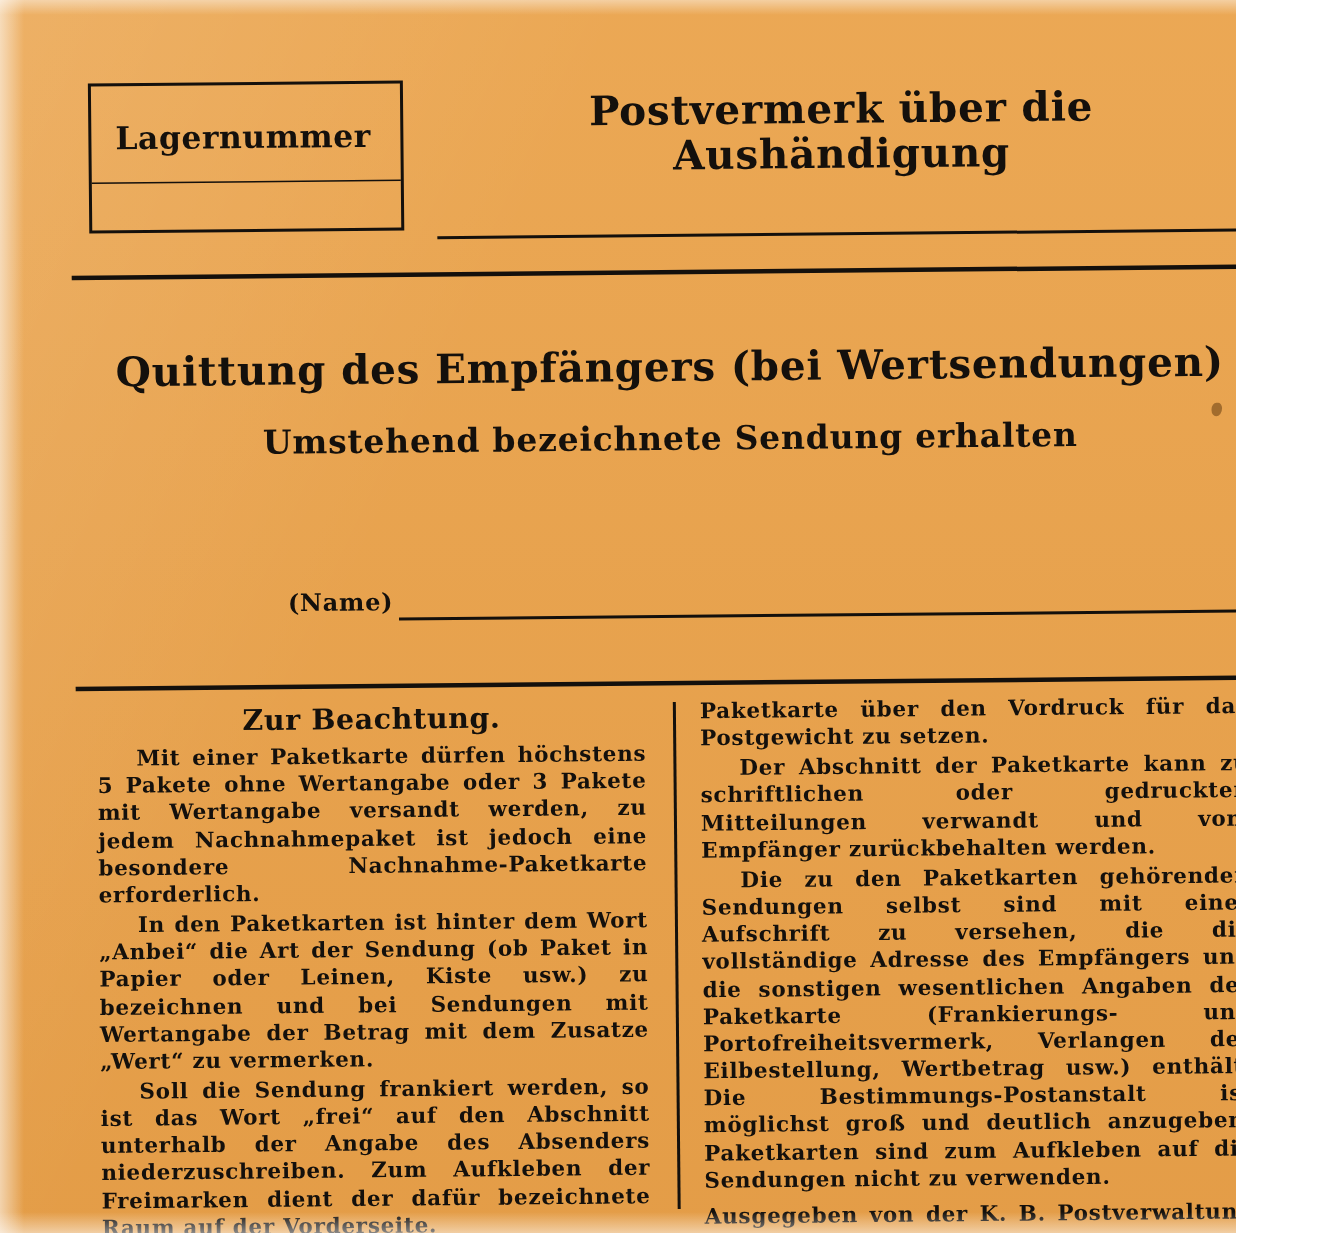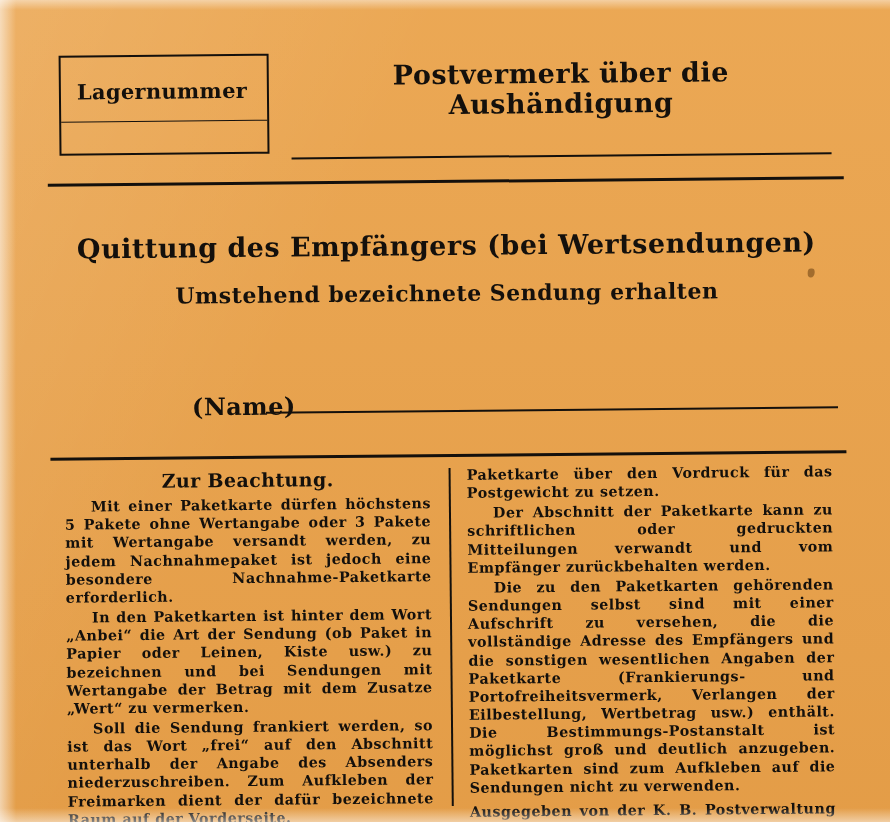--- a/index.html
+++ b/index.html
@@ -10,21 +10,21 @@
   body {
     width: 890px;
     height: 822px;
     overflow: hidden;
     font-family: "DejaVu Serif", serif;
   }
 
   #card {
     position: absolute;
     left: 0; top: 0;
-    width: 890px;
+    width: 824px;
     height: 822px;
     background: #e9a24c;
     background-image:
       linear-gradient(115deg, rgba(255,255,255,0.10) 0%, rgba(255,255,255,0.00) 35%),
       linear-gradient(0deg, rgba(180,110,30,0.10) 0%, rgba(255,220,160,0.10) 100%);
     overflow: hidden;
   }
 
   
   #sheet {
@@ -115,21 +115,21 @@
     top: 272px;
     width: 796px;
     text-align: center;
     font-size: 22px;
   }
 
   #name-label {
     position: absolute;
     left: 178px;
     top: 382px;
-    font-size: 24px;
+    font-size: 16px;
     text-align: center;
   }
   #name-rule {
     position: absolute;
     left: 252px;
     top: 402px;
     width: 572px;
     border-top: 2px solid #14100c;
   }
 

